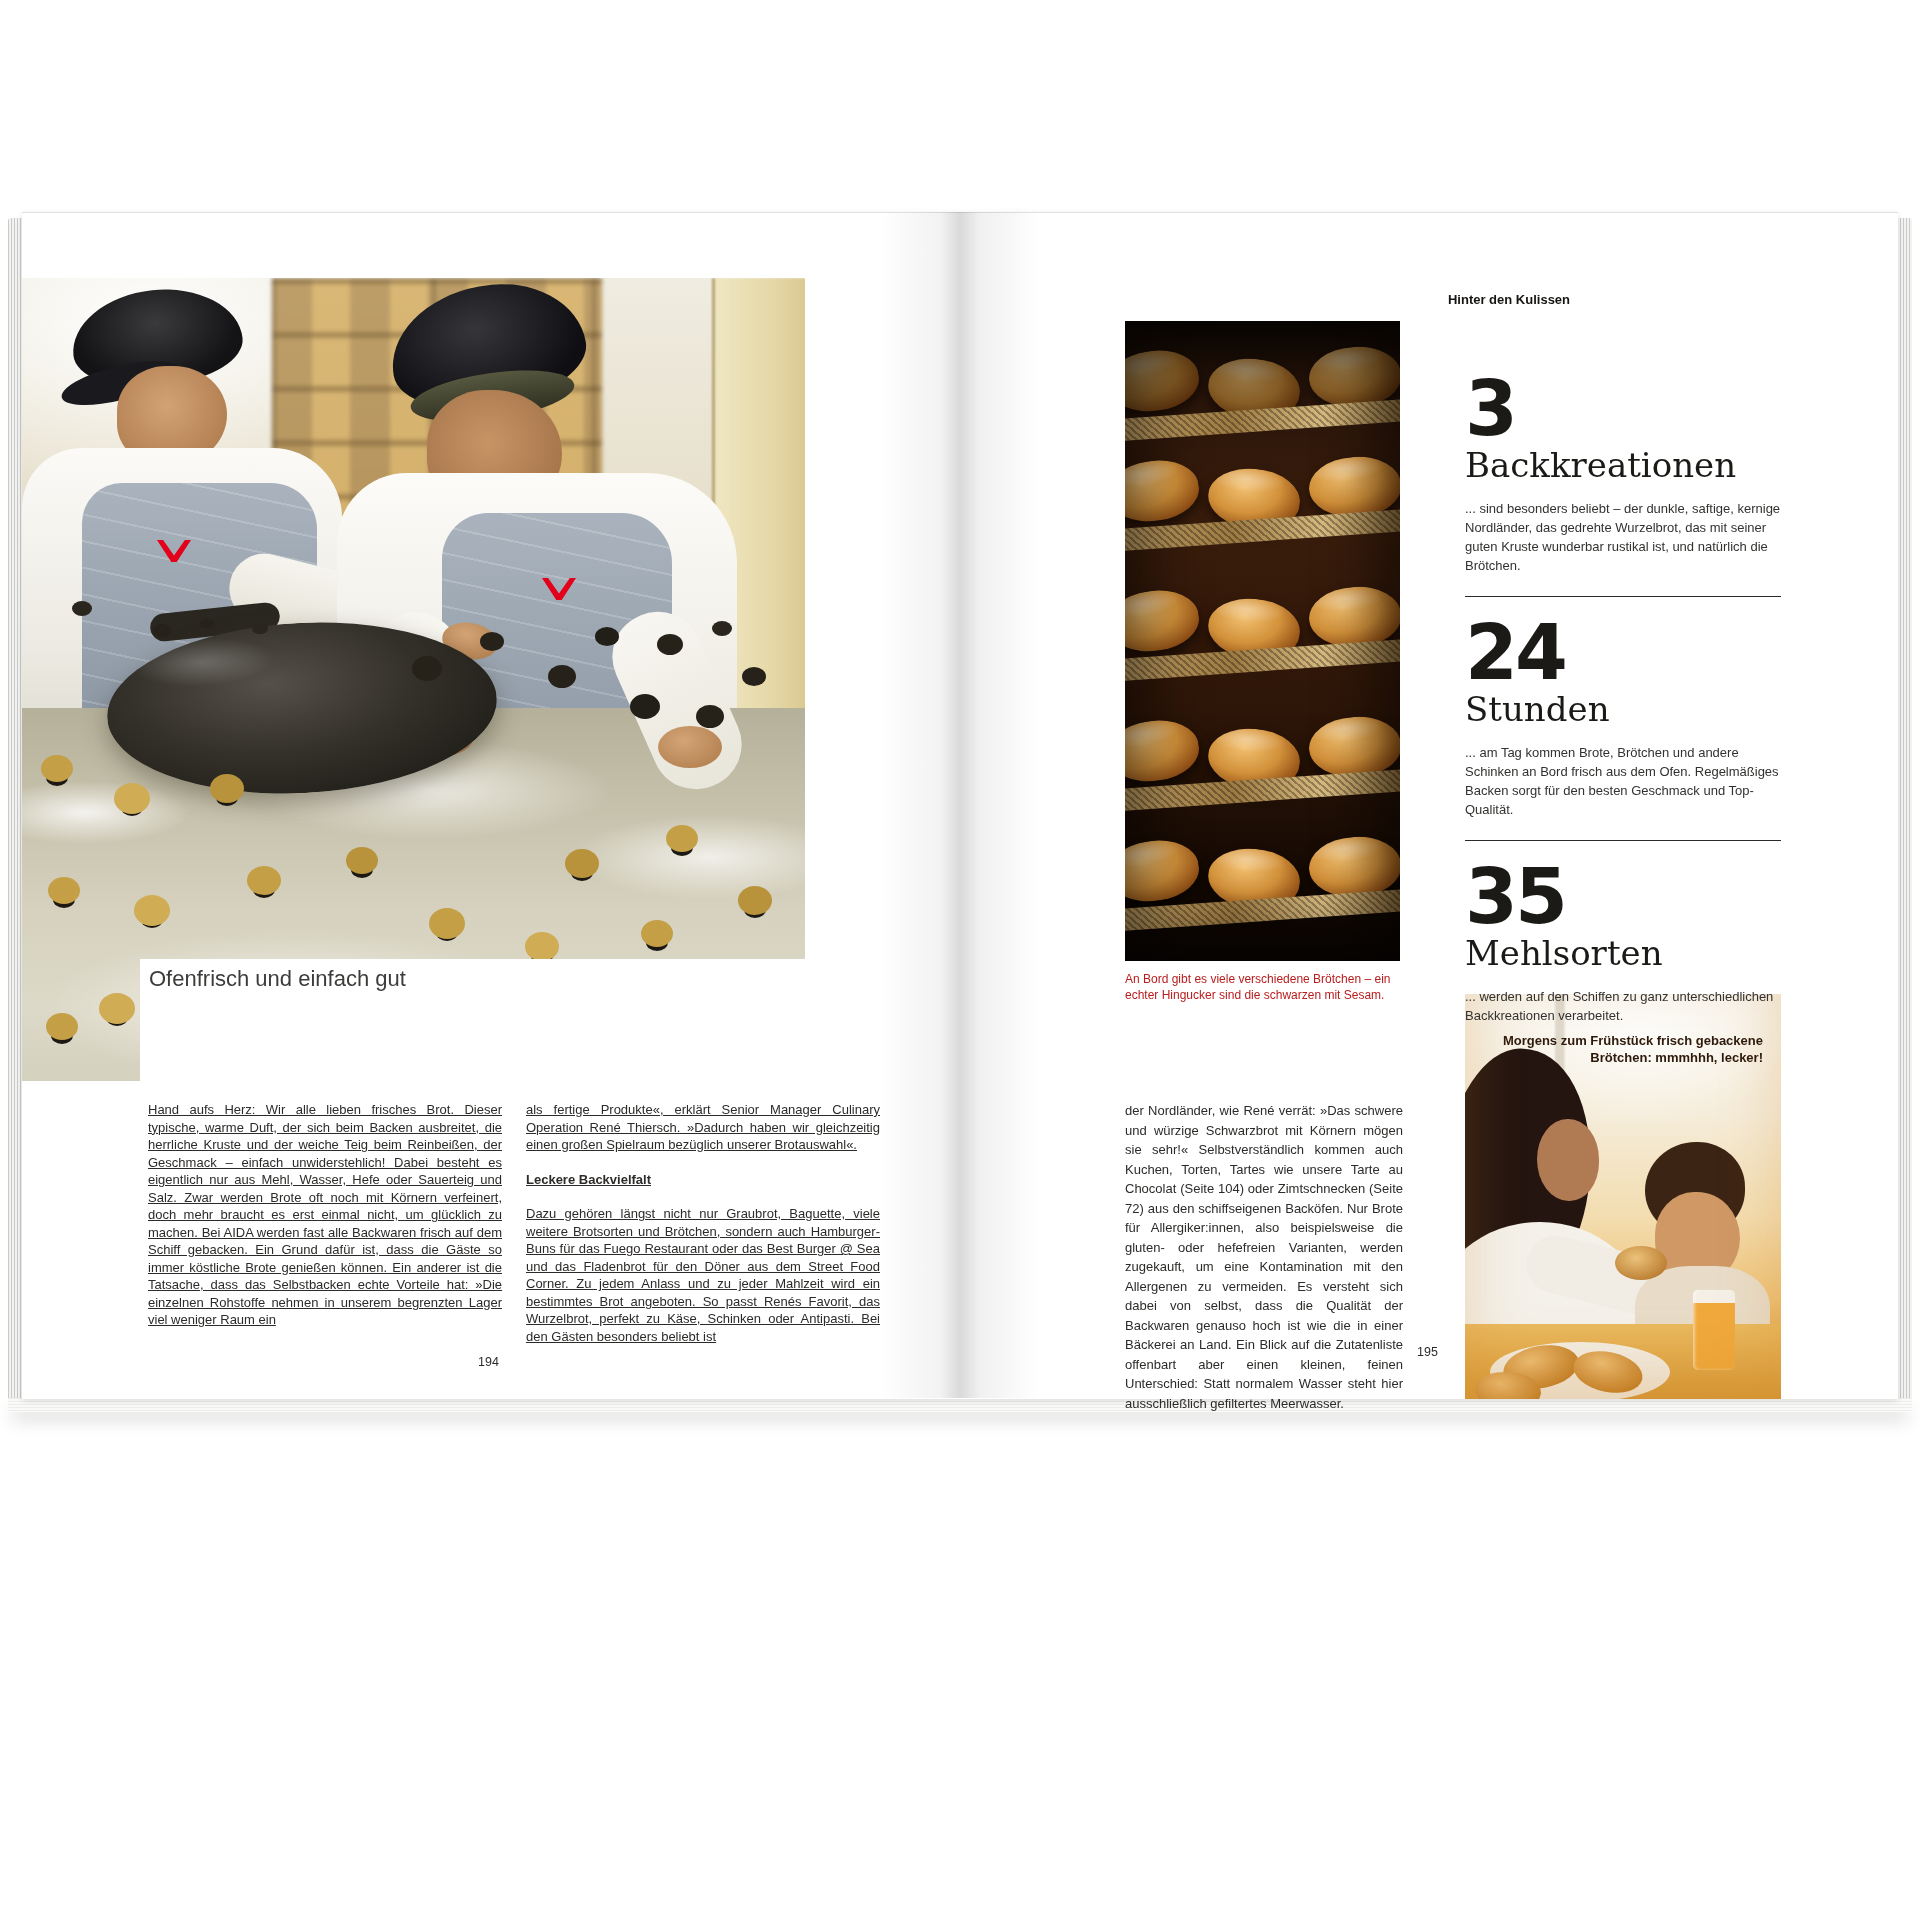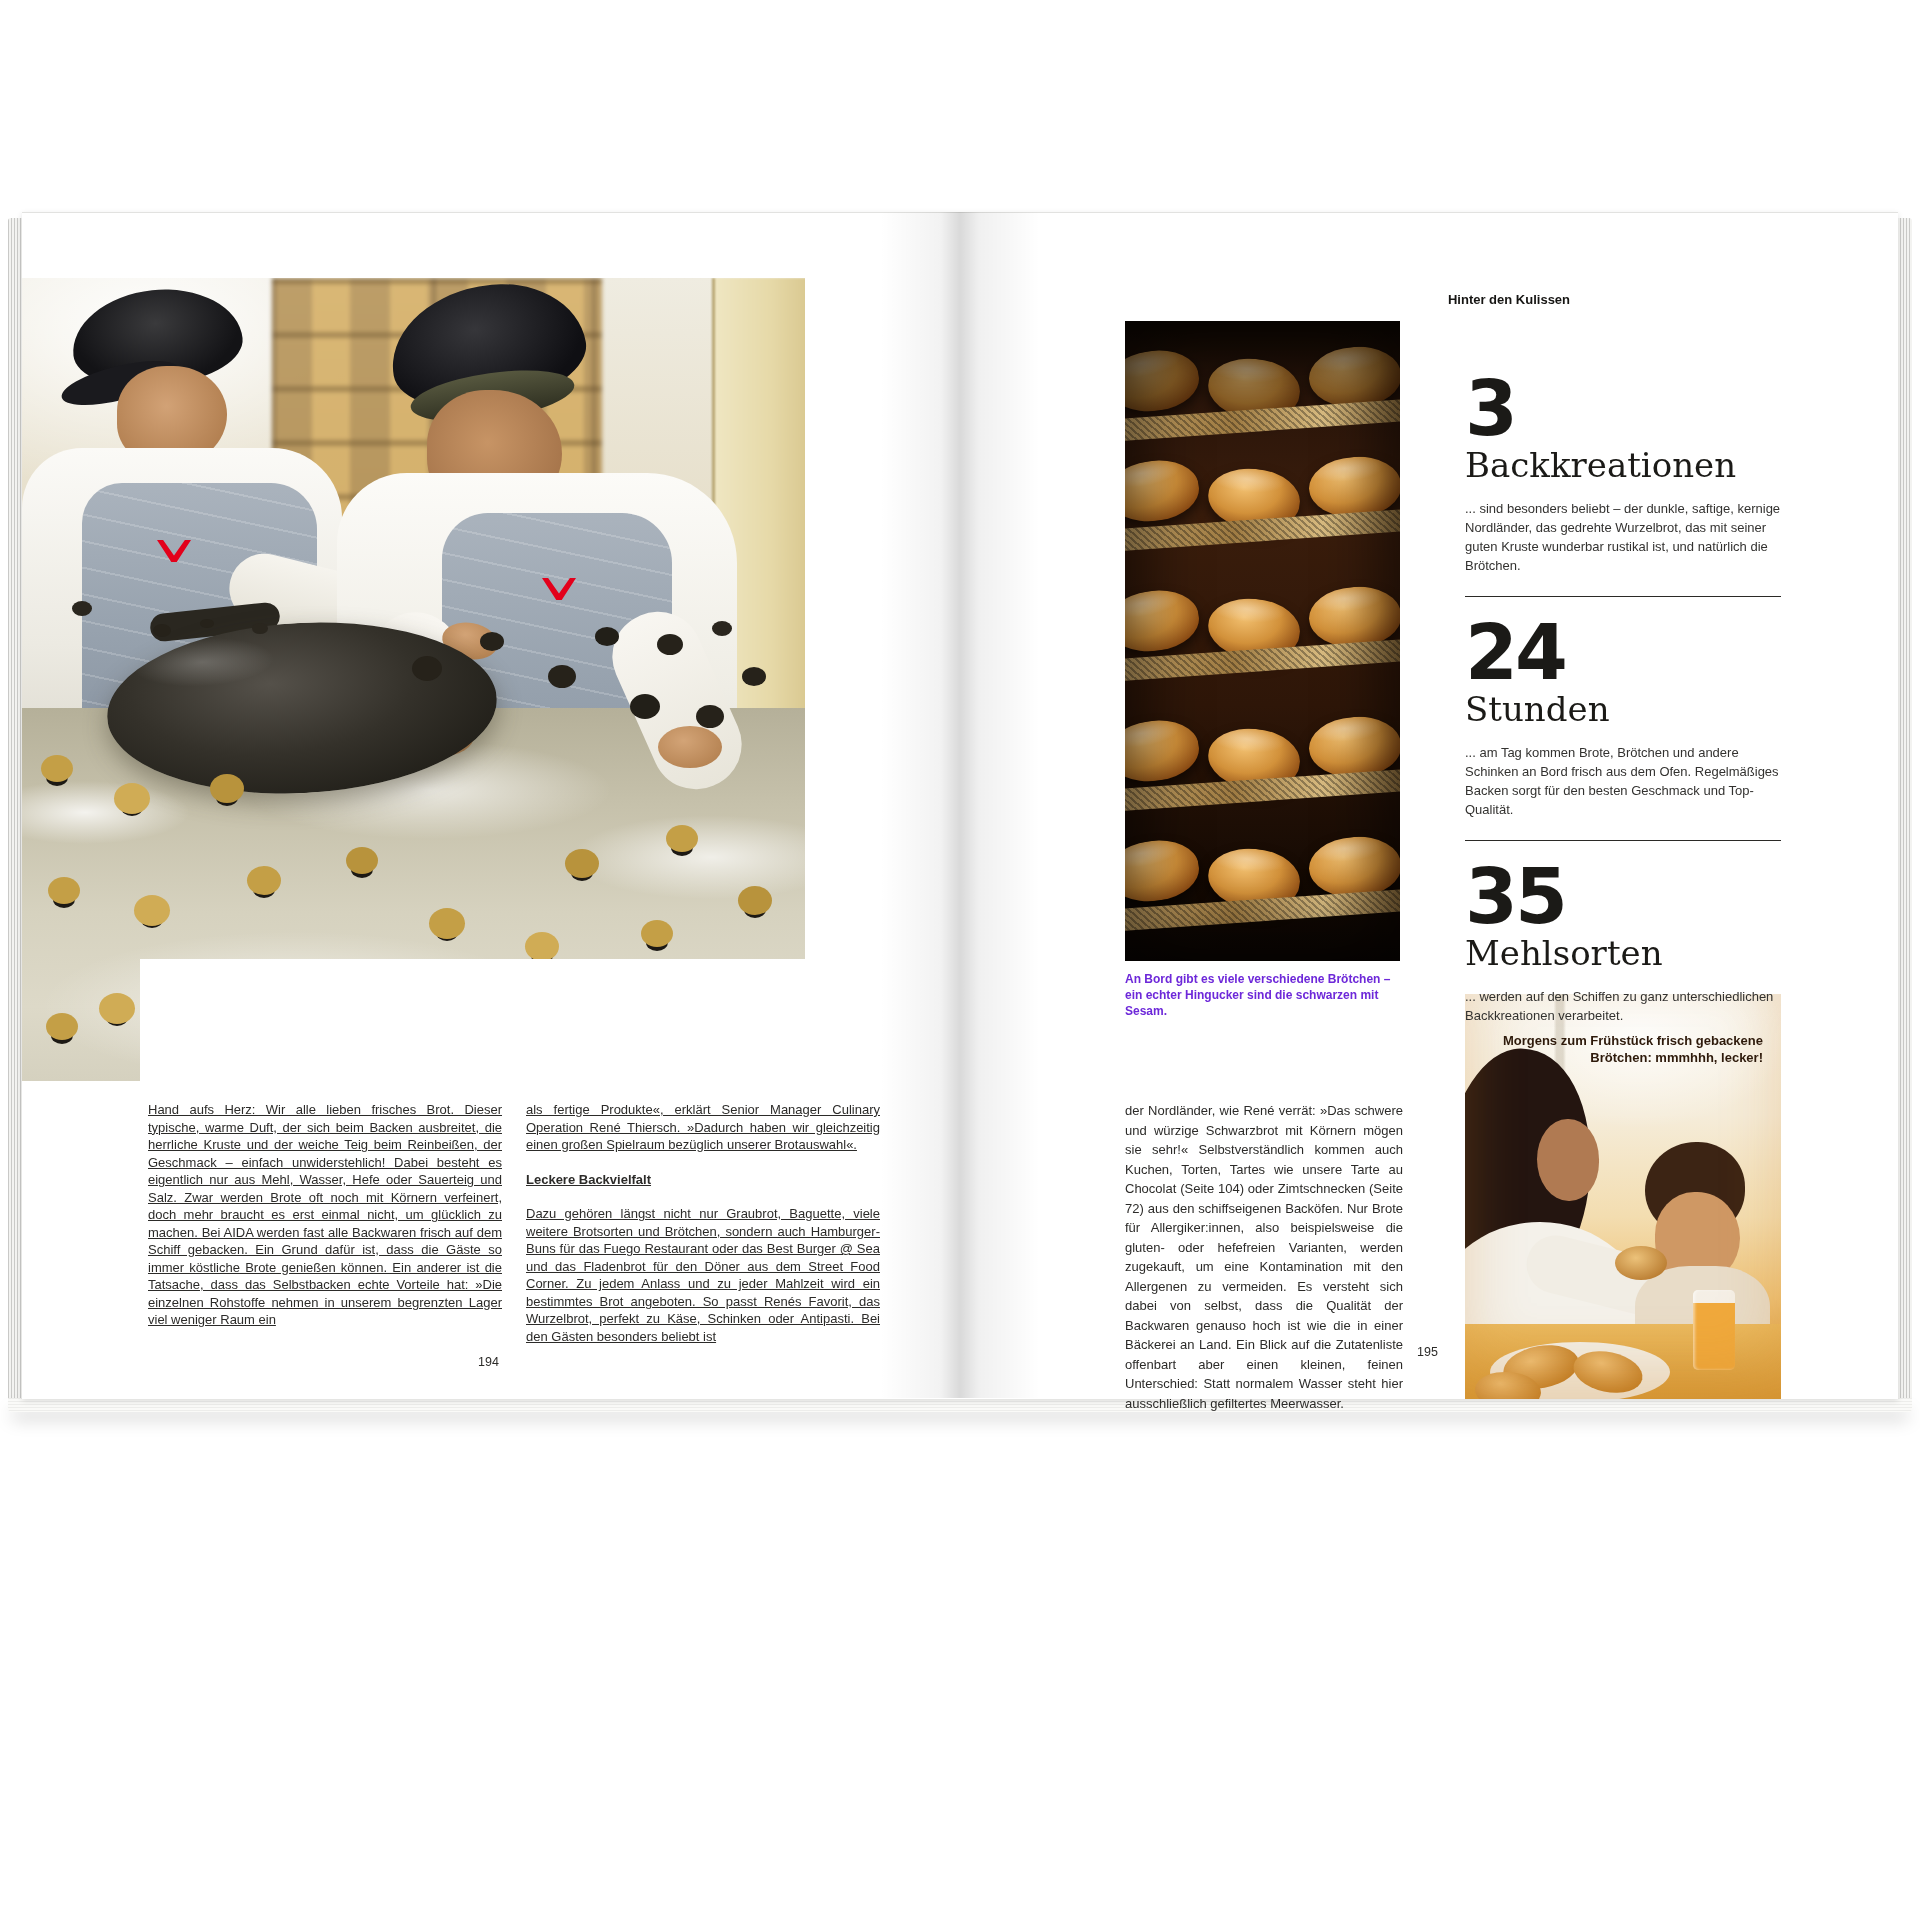--- a/index.html
+++ b/index.html
@@ -137,21 +137,21 @@
       radial-gradient(ellipse 60px 20px at 40% 18%,rgba(255,255,255,.35),rgba(255,255,255,0) 65%),
       radial-gradient(ellipse at 38% 32%,#f2c070 0%,#d2913a 45%,#8f4d14 78%,#5c2c08 100%);
     box-shadow:0 6px 12px rgba(0,0,0,.5);}
   .loaf.l2{left:95px;top:8px;transform:rotate(6deg);}
   .loaf.l1{left:-6px;top:0;transform:rotate(-8deg);}
   .loaf.l3{left:196px;top:-4px;transform:rotate(-4deg);}
   .row-dim .loaf{filter:brightness(.65);}
   .photo-bread .vig{left:0;top:0;width:275px;height:640px;
     box-shadow:inset 0 0 60px 20px rgba(0,0,0,.55);}
   .photo-caption{left:1125px;top:970px;width:280px;font-size:12px;line-height:16px;
-    font-weight:bold;color:#6d28d9;z-index:4;}
+    font-weight:normal;color:#b91c1c;z-index:4;}
 
   .stats{left:1465px;top:372px;width:316px;z-index:4;}
   .stat-value{font-family:"DejaVu Sans",sans-serif;font-weight:800;font-size:76px;
     line-height:72px;letter-spacing:-3px;color:#1b1a17;}
   .stat-label{font-family:"DejaVu Serif","Liberation Serif",serif;font-size:34px;
     line-height:40px;color:#1b1a17;}
   .stat-text{margin-top:14px;font-size:13px;line-height:19px;color:#333230;}
   .divider{height:1px;background:#2b2a27;margin:21px 0 20px 0;}
 
   .photo-family{left:1465px;top:993px;width:316px;height:405px;overflow:hidden;
@@ -224,20 +224,21 @@
       <div class="abs hand b2-hand-l"></div>
       <div class="abs hand b2-hand-r"></div>
       <div class="abs pb-log"></div>
       <div class="abs pb-disc"></div>
       <div class="abs balls balls-black"></div>
       <div class="abs balls balls-sesame-dark"></div>
       <div class="abs balls balls-sesame"></div>
     </div>
 
     <div class="abs title-box" style="left:118px;top:746px;">
+      <div class="page-subtitle">Ofenfrisch und einfach gut</div>
     </div>
 
     <div class="abs body-cols" style="left:126px;top:888px;">
       <div class="col">
         <p>Hand aufs Herz: Wir alle lieben frisches Brot. Dieser typische, warme Duft, der sich beim Backen ausbreitet, die herrliche Kruste und der weiche Teig beim Reinbeißen, der Geschmack – einfach unwiderstehlich! Dabei besteht es eigentlich nur aus Mehl, Wasser, Hefe oder Sauerteig und Salz. Zwar werden Brote oft noch mit Körnern verfeinert, doch mehr braucht es erst einmal nicht, um glücklich zu machen. Bei AIDA werden fast alle Backwaren frisch auf dem Schiff gebacken. Ein Grund dafür ist, dass die Gäste so immer köstliche Brote genießen können. Ein anderer ist die Tatsache, dass das Selbstbacken echte Vorteile hat: »Die einzelnen Rohstoffe nehmen in unserem begrenzten Lager viel weniger Raum ein</p>
       </div>
       <div class="col">
         <p>als fertige Produkte«, erklärt Senior Manager Culinary Operation René Thiersch. »Dadurch haben wir gleichzeitig einen großen Spielraum bezüglich unserer Brotauswahl«.</p>
         <p class="col-heading">Leckere Backvielfalt</p>
         <p>Dazu gehören längst nicht nur Graubrot, Baguette, viele weitere Brotsorten und Brötchen, sondern auch Hamburger-Buns für das Fuego Restaurant oder das Best Burger @ Sea und das Fladenbrot für den Döner aus dem Street Food Corner. Zu jedem Anlass und zu jeder Mahlzeit wird ein bestimmtes Brot angeboten. So passt Renés Favorit, das Wurzelbrot, perfekt zu Käse, Schinken oder Antipasti. Bei den Gästen besonders beliebt ist</p>

